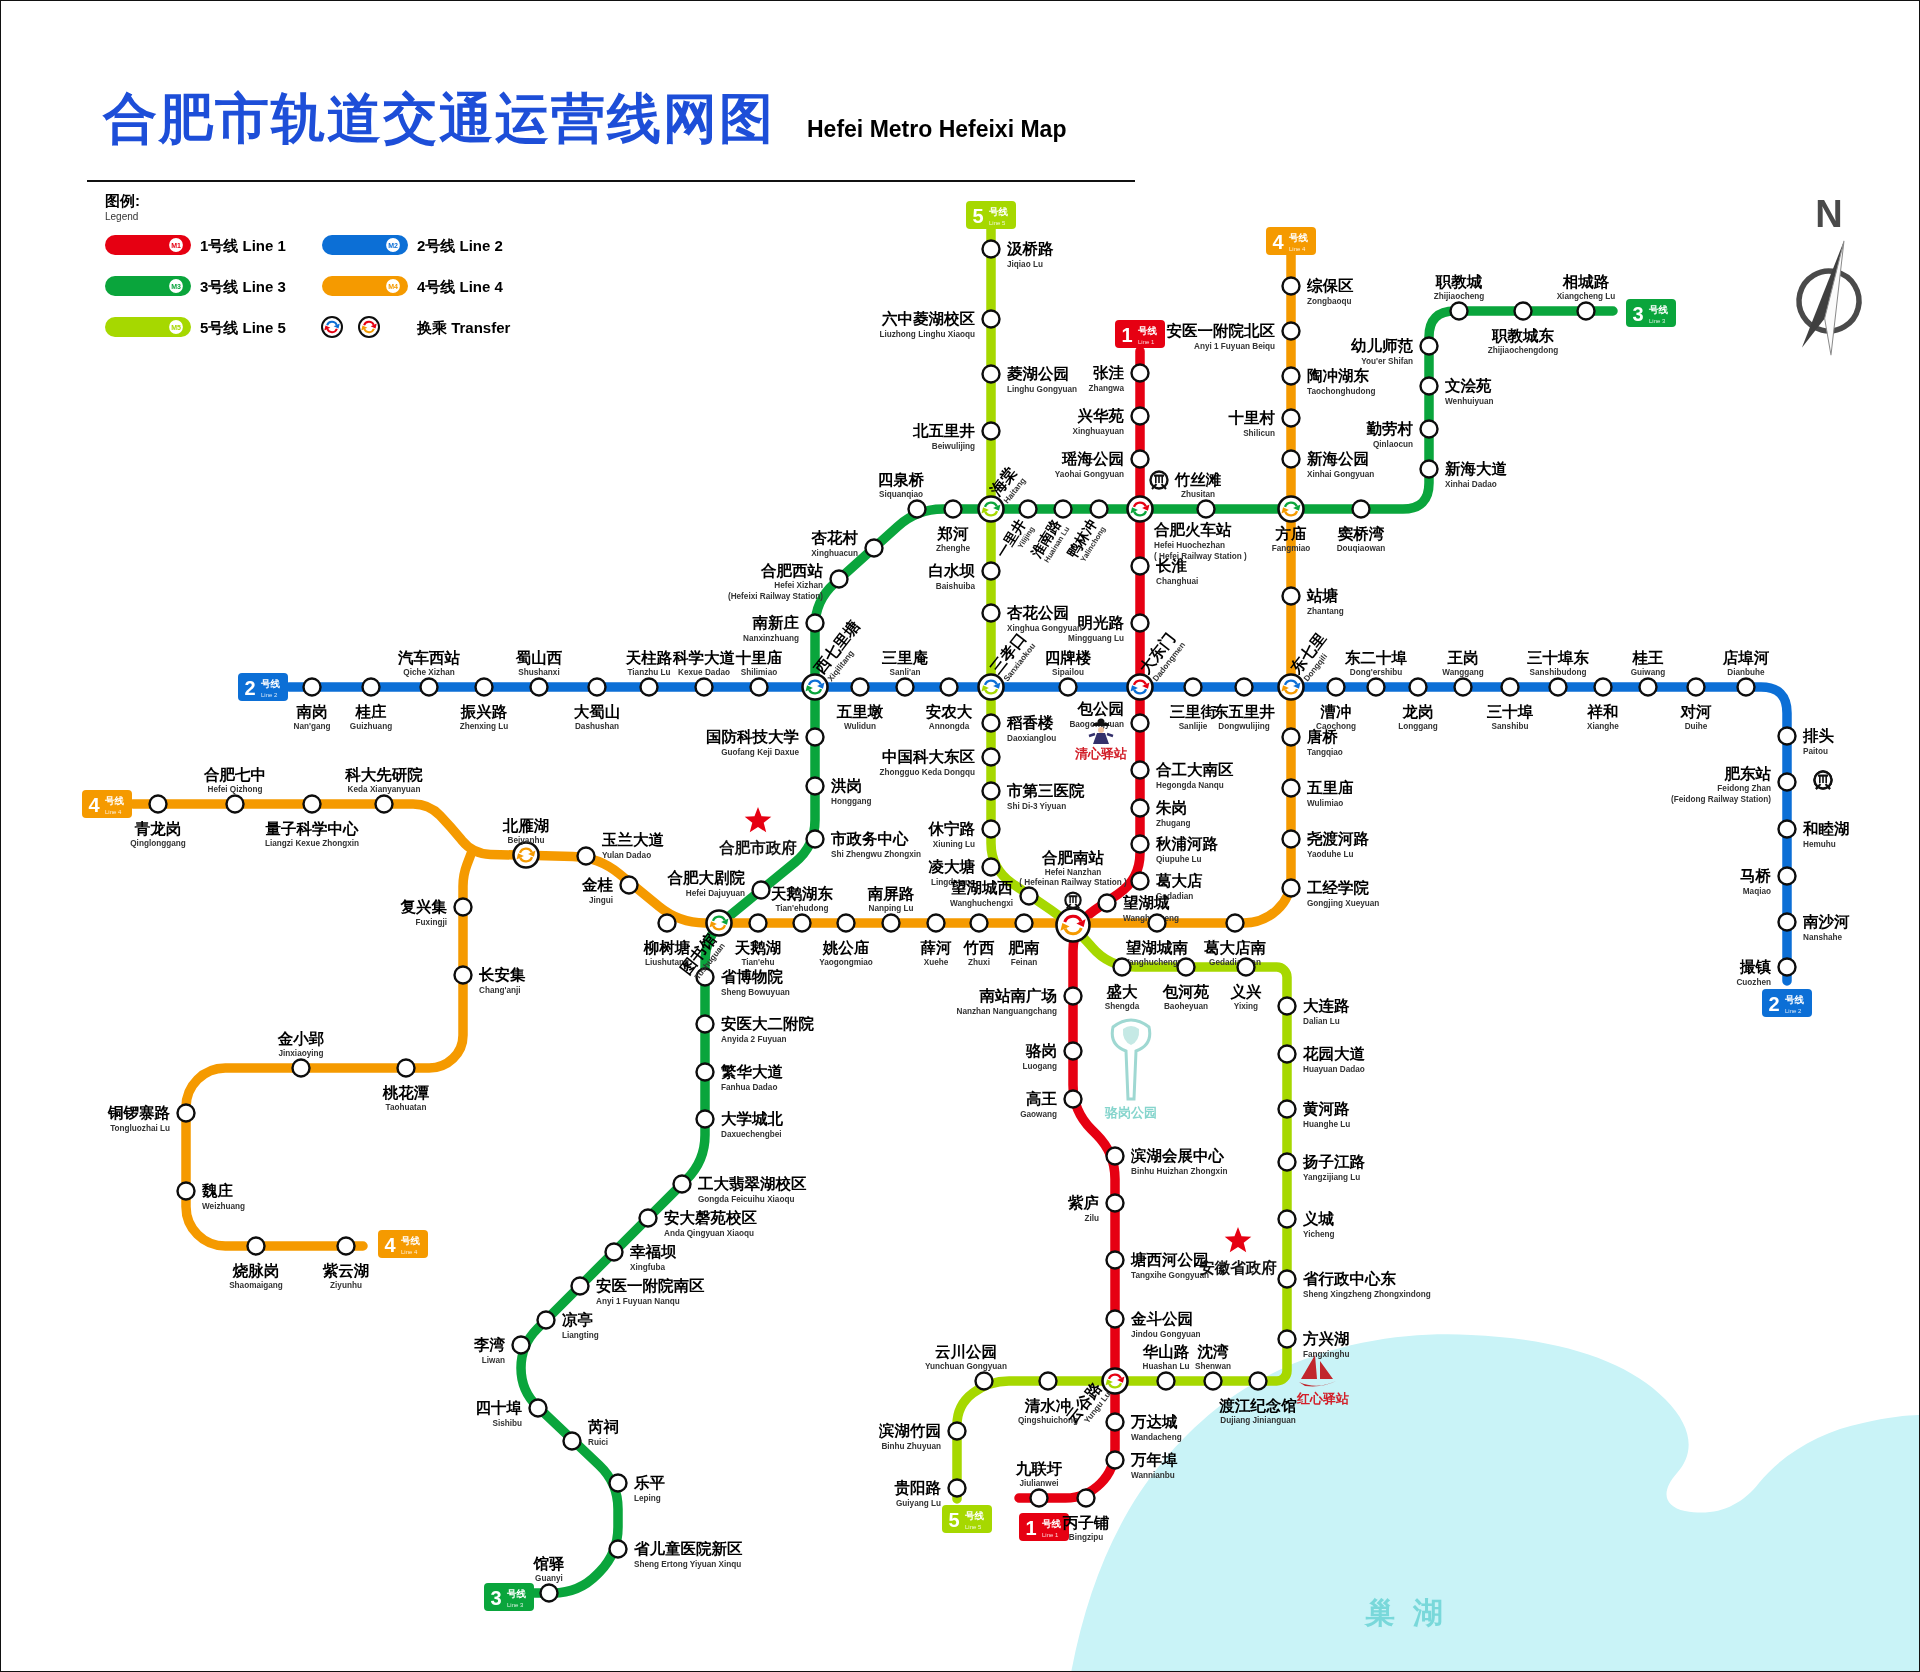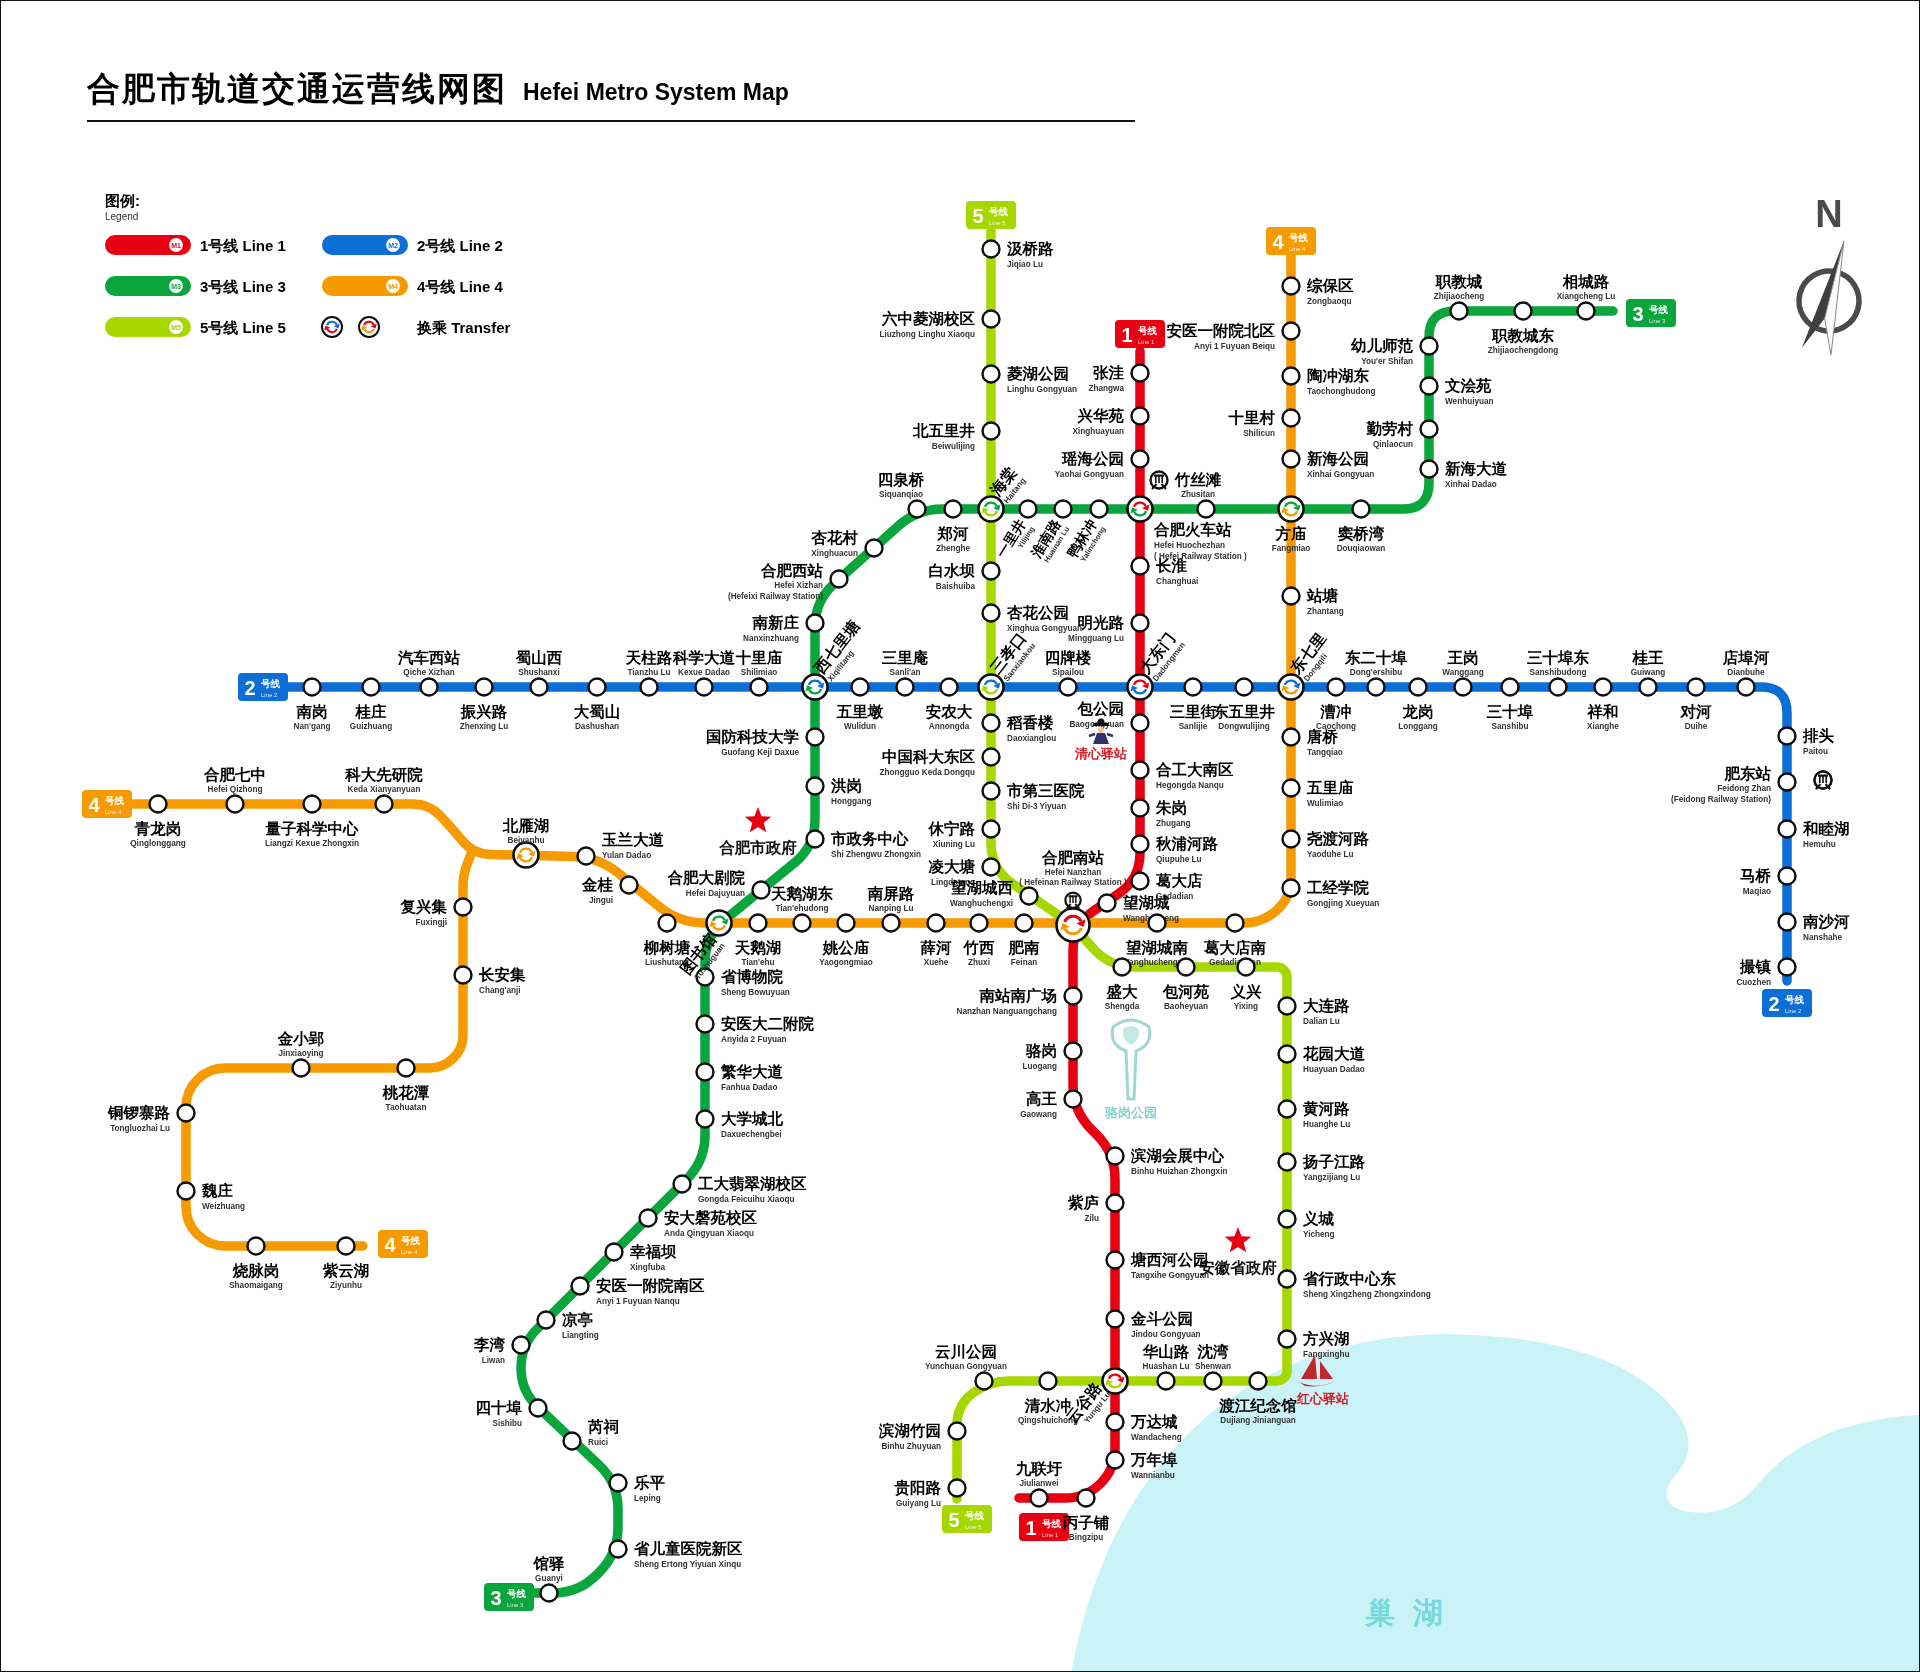--- a/index.html
+++ b/index.html
@@ -1,30 +1,30 @@
 <!DOCTYPE html>
 <html><head>
 <meta charset="utf-8">
 <style>
   html,body{margin:0;padding:0;background:#888;}
   .page{position:relative;width:1920px;height:1672px;background:#fff;border:1px solid #111;
         box-sizing:border-box;overflow:hidden;font-family:"Liberation Sans","DejaVu Sans",sans-serif;}
   .header{position:absolute;left:86px;top:66px;z-index:5;}
-  .header h1{display:inline-block;margin:0;font-size:33px;font-weight:900;color:#000000;letter-spacing:2px;}
+  .header h1{display:inline-block;margin:16px;font-size:54px;font-weight:900;color:#1d4ed8;letter-spacing:2px;}
   .header .en{font-size:23px;font-weight:800;color:#000;margin-left:16px;vertical-align:baseline;}
   .rule{width:1048px;border-bottom:2.5px solid #111;margin-top:8px;}
   svg{position:absolute;left:0;top:0;font-family:"Liberation Sans","DejaVu Sans",sans-serif;}
   text{user-select:none;}
 </style>
 </head>
 <body>
 
 <div class="page">
   <div class="header">
-    <h1>合肥市轨道交通运营线网图</h1><span class="en">Hefei Metro System Map</span>
+    <h1>合肥市轨道交通运营线网图</h1><span class="en">Hefei Metro Hefeixi Map</span>
     <div class="rule"></div>
   </div>
   <svg id="map" width="1920" height="1672" viewBox="0 0 1920 1672">
       <g>
         <path d="M1070,1672 C1092,1556 1138,1470 1215,1408 C1298,1342 1402,1330 1470,1334 C1560,1338 1626,1360 1664,1398 C1692,1426 1694,1452 1676,1472 C1660,1490 1662,1505 1684,1510 C1715,1516 1740,1505 1758,1482 C1782,1452 1822,1430 1862,1422 C1888,1416 1908,1414 1920,1414 L1920,1672 Z" fill="#c9f3f7"></path>
         <text x="1412" y="1622" font-size="30" font-weight="700" text-anchor="middle" fill="#79d8da" letter-spacing="18px">巢湖</text>
       </g>
       <g>
         <path d="M1139,350 L1139,852 Q1139,878 1117.5655798328226,892.7161690700025 L1093.4344201671774,909.2838309299975 Q1072,924 1072,950 L1072,1084 Q1072,1110 1090.3847763108502,1128.3847763108502 L1095.6152236891498,1133.6152236891498 Q1114,1152 1114,1178 L1114,1447.49390334559 Q1114,1468 1099.5,1482.5 L1099.5,1482.5 Q1085,1497 1064.49390334559,1497 L1018,1497" fill="none" stroke="#e60012" stroke-width="9.5" stroke-linecap="round"></path>
       </g>

